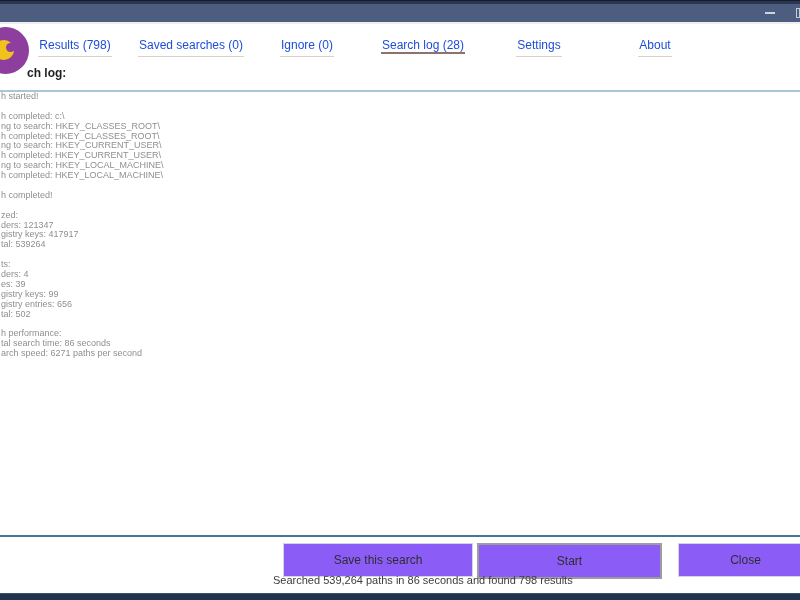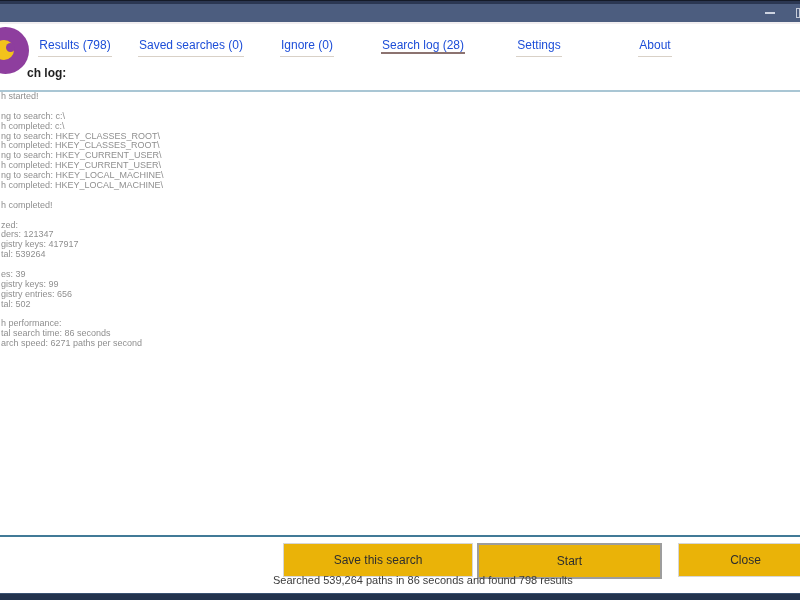--- a/index.html
+++ b/index.html
@@ -32,21 +32,21 @@
   .tab.active span{border-bottom:2px solid #8c7370;padding-bottom:0;}
   
   .page-heading{position:absolute;left:1px;top:66px;font-size:12px;font-weight:bold;color:#1f1f1f;margin-left:26px;}
   
   .log-panel{position:absolute;left:0;top:90px;width:800px;height:445px;
              border-top:2px solid #a9c6d4;background:#ffffff;overflow:hidden;}
   .log-line{height:9.9px;line-height:9.9px;font-size:9px;color:#8f8f8f;
             padding-left:1px;white-space:pre;overflow:hidden;}
   
   .footer-sep{position:absolute;left:0;top:535px;width:800px;height:2px;background:#417a97;}
-  .btn{position:absolute;top:543px;height:25px;background:#eab308;border:1px solid #d6d6d6;
+  .btn{position:absolute;top:543px;height:25px;background:#8b5cf6;border:1px solid #d6d6d6;
        font-size:12px;color:#2e2e2e;display:flex;align-items:center;justify-content:center;
        font-family:"Liberation Sans","DejaVu Sans",sans-serif;padding:16px;}
   .btn-save{left:283px;width:190px;}
   .btn-start{left:477px;width:185px;border:2px solid #9d9d9d;}
   .btn-close{left:678px;width:135px;}
   .status-text{position:absolute;left:273px;top:574px;font-size:11px;color:#3c3c3c;}
   .bottom-bar{position:absolute;left:0;top:593px;width:800px;height:7px;background:#22334d;
               border-top:1px solid #3a5272;box-sizing:border-box;}
 </style>
 </head>
@@ -75,36 +75,37 @@
   <div class="tab active"><span>Search log (28)</span></div>
   <div class="tab"><span>Settings</span></div>
   <div class="tab"><span>About</span></div>
 </div>
 
 <div class="page-heading">ch log:</div>
 
 <div class="log-panel">
   <div class="log-line">h started!</div>
   <div class="log-line"></div>
-  <div class="log-line">ng to search: c:\</div>
   <div class="log-line">h completed: c:\</div>
   <div class="log-line">ng to search: HKEY_CLASSES_ROOT\</div>
   <div class="log-line">h completed: HKEY_CLASSES_ROOT\</div>
   <div class="log-line">ng to search: HKEY_CURRENT_USER\</div>
   <div class="log-line">h completed: HKEY_CURRENT_USER\</div>
   <div class="log-line">ng to search: HKEY_LOCAL_MACHINE\</div>
   <div class="log-line">h completed: HKEY_LOCAL_MACHINE\</div>
   <div class="log-line"></div>
   <div class="log-line">h completed!</div>
   <div class="log-line"></div>
   <div class="log-line">zed:</div>
   <div class="log-line">ders: 121347</div>
   <div class="log-line">gistry keys: 417917</div>
   <div class="log-line">tal: 539264</div>
   <div class="log-line"></div>
+  <div class="log-line">ts:</div>
+  <div class="log-line">ders: 4</div>
   <div class="log-line">es: 39</div>
   <div class="log-line">gistry keys: 99</div>
   <div class="log-line">gistry entries: 656</div>
   <div class="log-line">tal: 502</div>
   <div class="log-line"></div>
   <div class="log-line">h performance:</div>
   <div class="log-line">tal search time: 86 seconds</div>
   <div class="log-line">arch speed: 6271 paths per second</div>
 </div>
 

